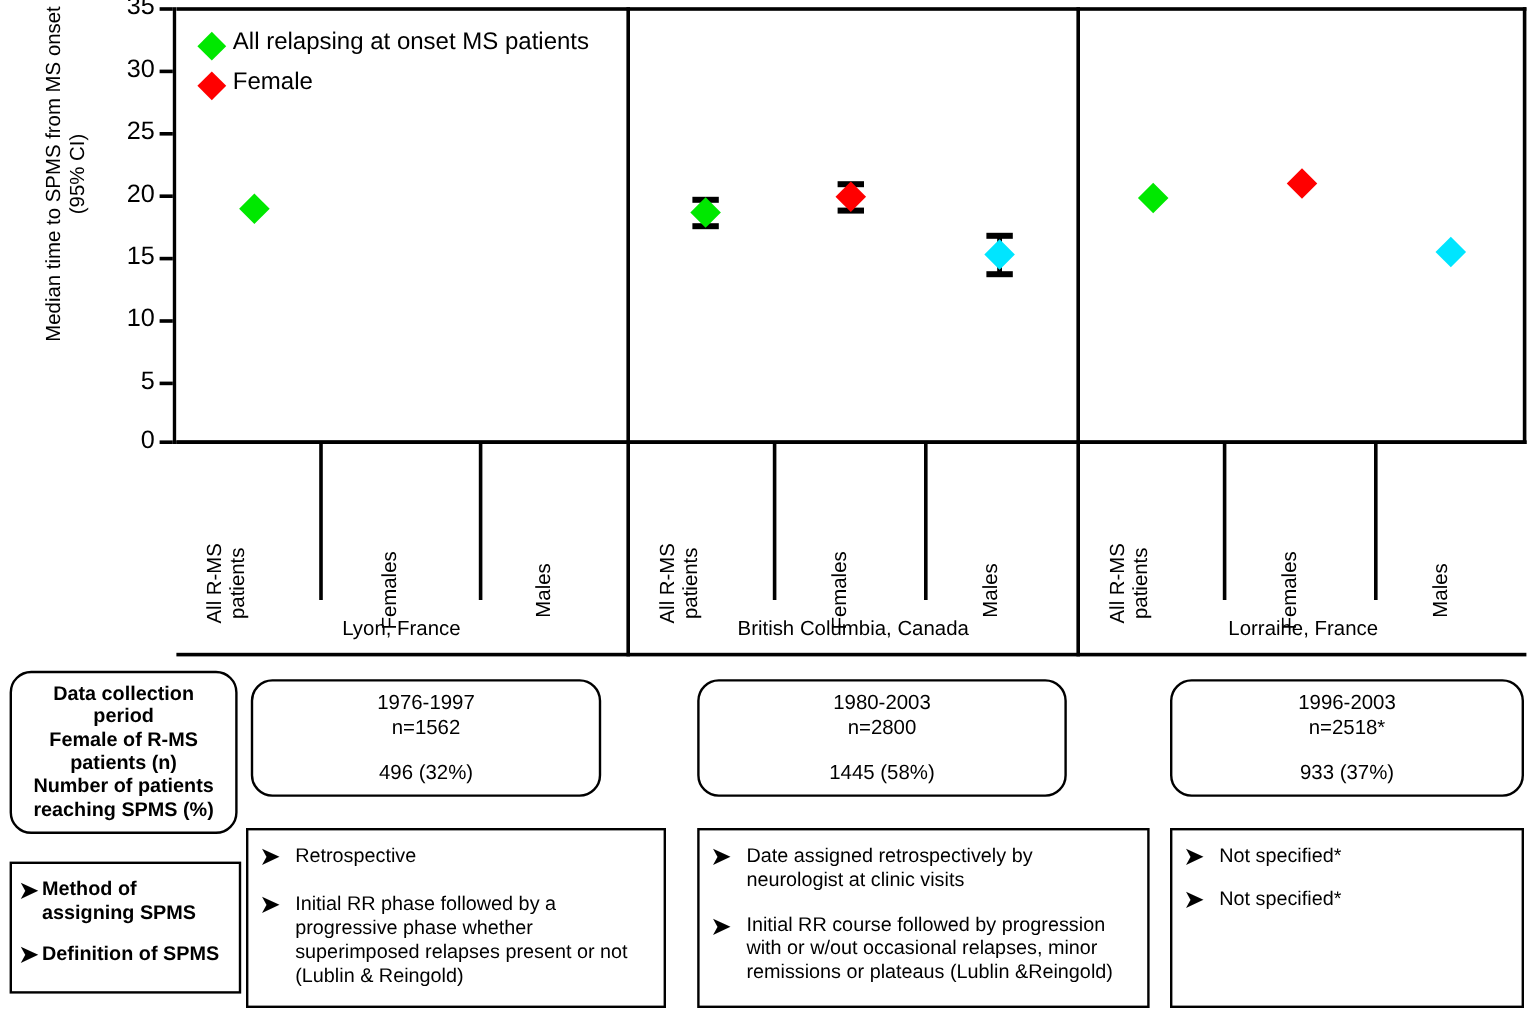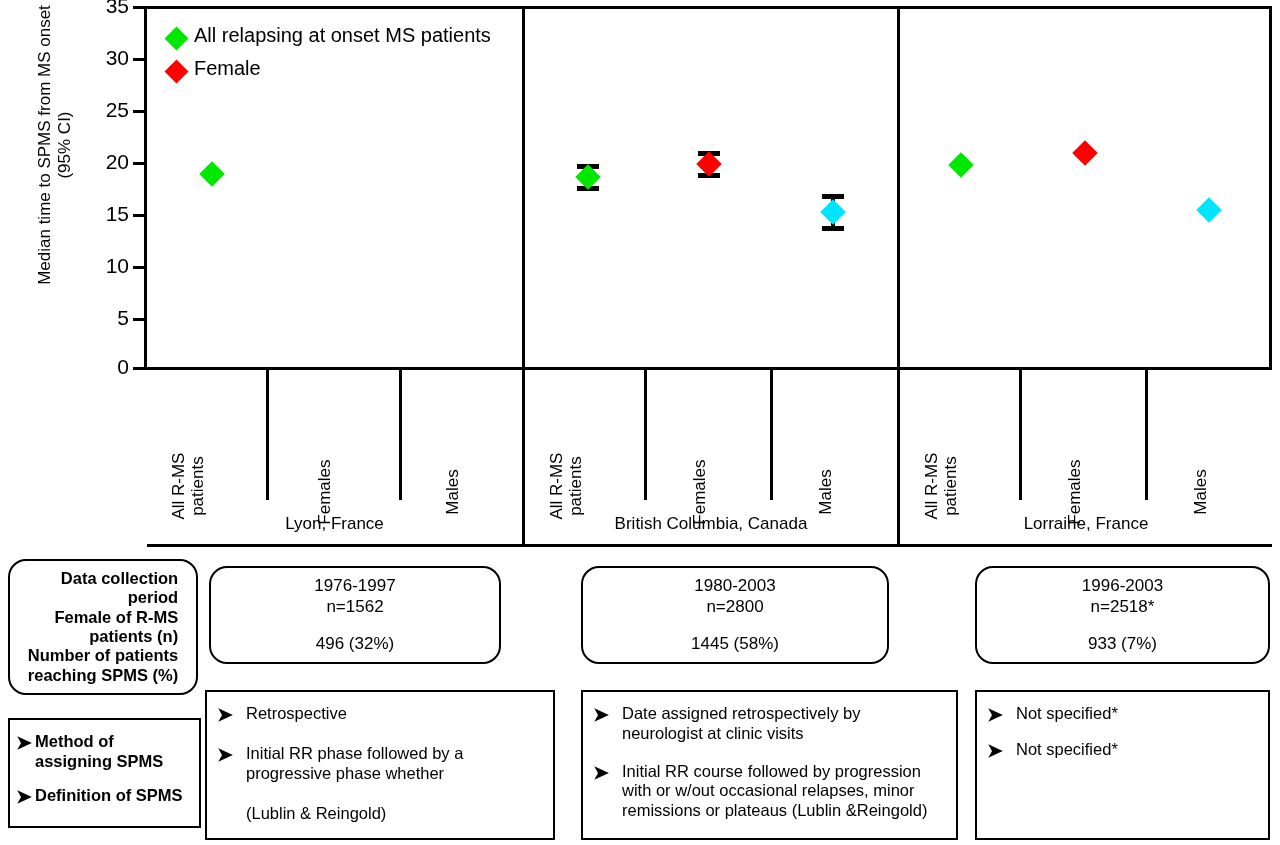--- a/index.html
+++ b/index.html
@@ -41,21 +41,21 @@
   .catlabel.two{bottom:14px;}
   .regionlabel{position:absolute;font-size:17px;text-align:center;white-space:nowrap;}
   #xtable-bottom{position:absolute;left:147px;top:544px;width:1125px;height:3px;background:#000;}
   #xtable-top{position:absolute;left:147px;top:367px;width:1125px;height:3px;background:#000;}
 
   
   .rbox{position:absolute;border:2.5px solid #000;border-radius:18px;background:#fff;
         box-sizing:border-box;display:flex;flex-direction:column;
         align-items:center;justify-content:center;text-align:center;}
   #hdrbox{left:8px;top:559px;width:190px;height:136px;padding:4px 6px;}
-  #hdrbox .t{font-size:16.5px;font-weight:bold;line-height:1.18;text-align:right;}
+  #hdrbox .t{font-size:16.5px;font-weight:bold;line-height:1.18;}
   .databox{height:98px;}
   .databox .l1{font-size:17px;line-height:1.2;}
   .databox .l2{font-size:17px;margin-top:17px;}
 
   
   .mbox{position:absolute;border:2.5px solid #000;background:#fff;box-sizing:border-box;}
   .bullet-row{display:flex;align-items:flex-start;}
   .arrow{flex:0 0 auto;width:19px;font-size:19px;line-height:1.18;font-weight:bold;}
   .btext{font-size:16.5px;line-height:1.2;}
   .btext.bold{font-weight:bold;}
@@ -213,21 +213,21 @@
 
 <div class="rbox databox" style="left:581px;top:566px;width:308px;">
   <div class="l1">1980-2003</div>
   <div class="l1">n=2800</div>
   <div class="l2">1445 (58%)</div>
 </div>
 
 <div class="rbox databox" style="left:975px;top:566px;width:295px;">
   <div class="l1">1996-2003</div>
   <div class="l1">n=2518*</div>
-  <div class="l2">933 (7%)</div>
+  <div class="l2">933 (37%)</div>
 </div>
 
 <div class="mbox" style="left:8px;top:718px;width:193px;height:110px;padding:12px 8px 0 6px;">
   <div class="bullet-row" style="margin-bottom:14px;">
     <span class="arrow">➤</span>
     <span class="btext bold">
       <span>Method of</span><br>
       <span>assigning SPMS</span>
     </span>
   </div>
@@ -240,21 +240,21 @@
 <div class="mbox" style="left:205px;top:690px;width:350px;height:150px;padding:12px 10px 0 10px;">
   <div class="bullet-row" style="margin-bottom:18px;">
     <span class="arrow">➤</span>
     <span class="btext" style="margin-left:10px;">Retrospective</span>
   </div>
   <div class="bullet-row">
     <span class="arrow">➤</span>
     <span class="btext" style="margin-left:10px;">
       <span>Initial RR phase followed by a</span><br>
       <span>progressive phase whether</span><br>
-      <br>
+      <span>superimposed relapses present or not</span><br>
       <span>(Lublin &amp; Reingold)</span>
     </span>
   </div>
 </div>
 
 <div class="mbox" style="left:581px;top:690px;width:377px;height:150px;padding:12px 8px 0 10px;">
   <div class="bullet-row" style="margin-bottom:18px;">
     <span class="arrow">➤</span>
     <span class="btext" style="margin-left:10px;">
       <span>Date assigned retrospectively by</span><br>

